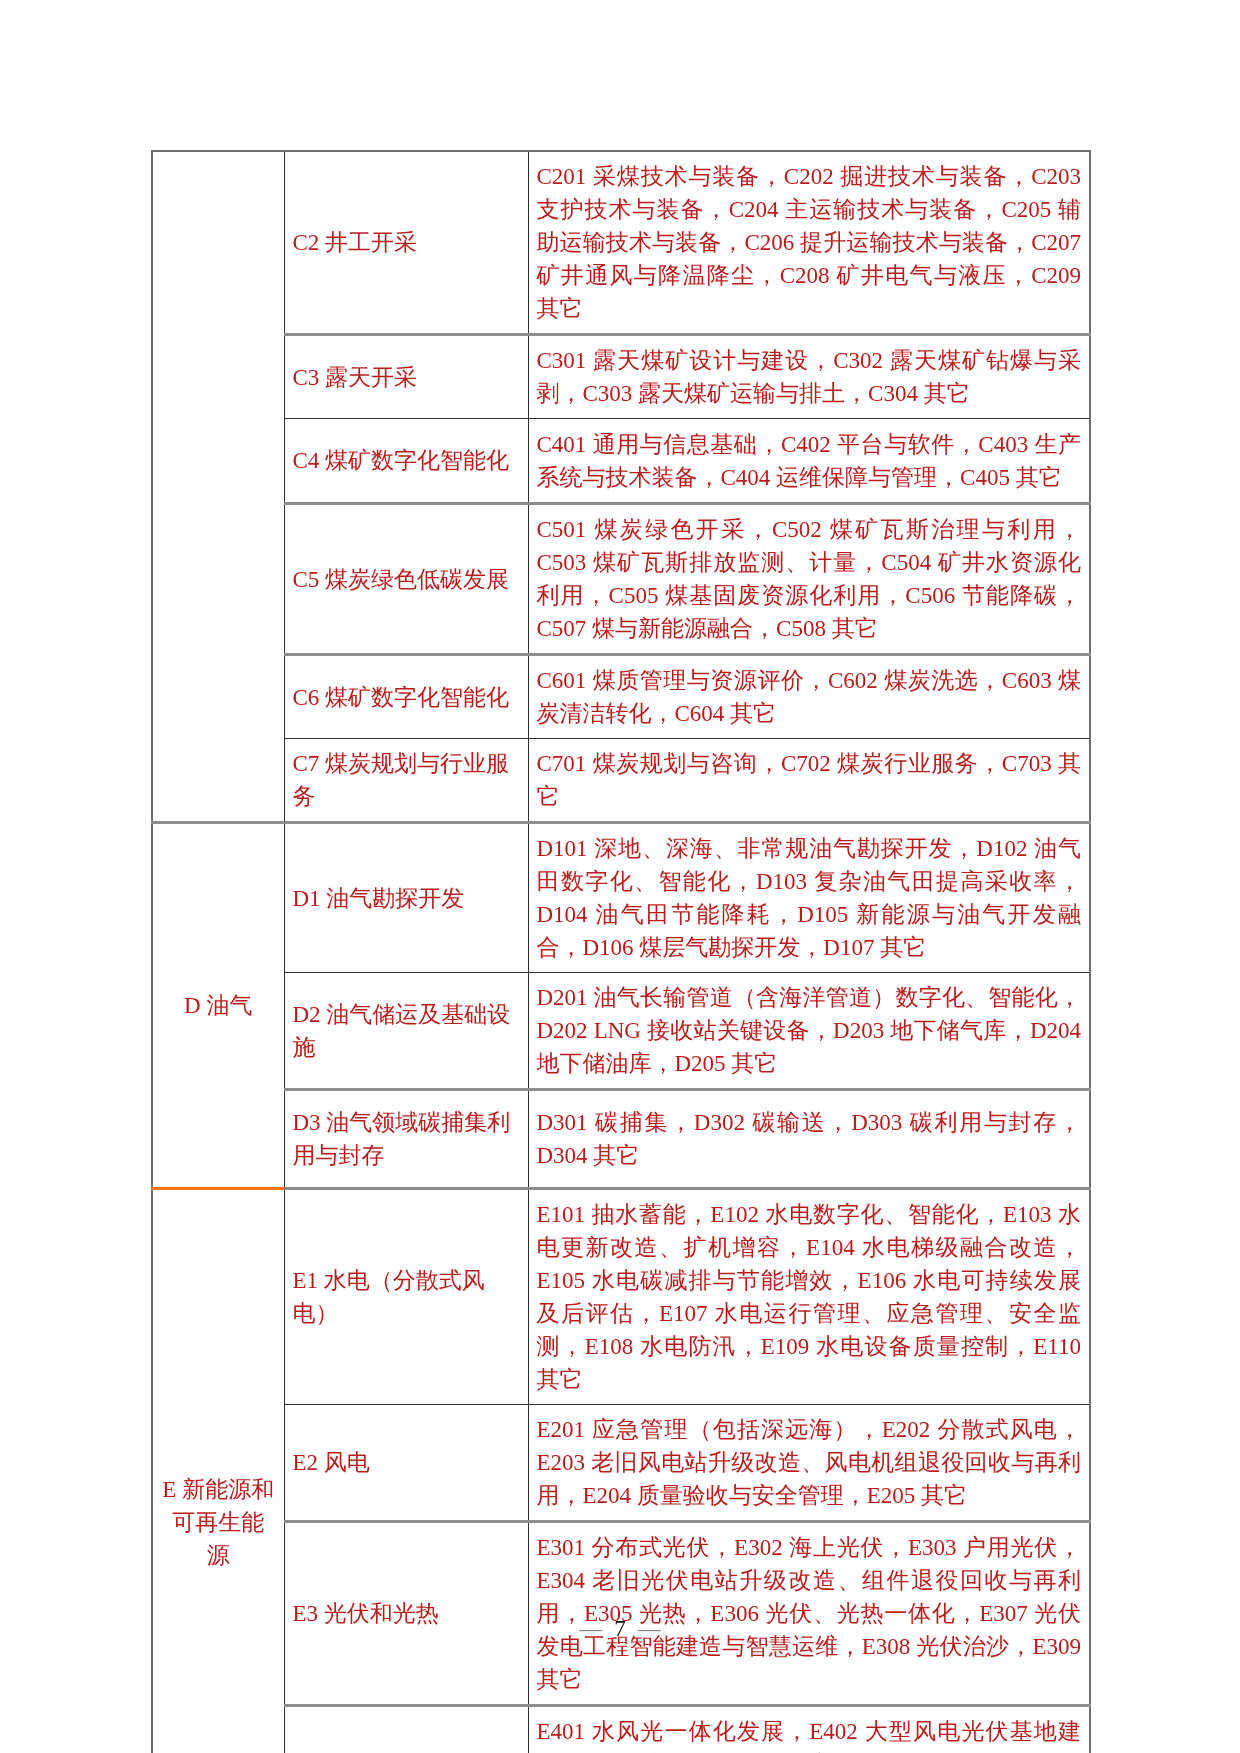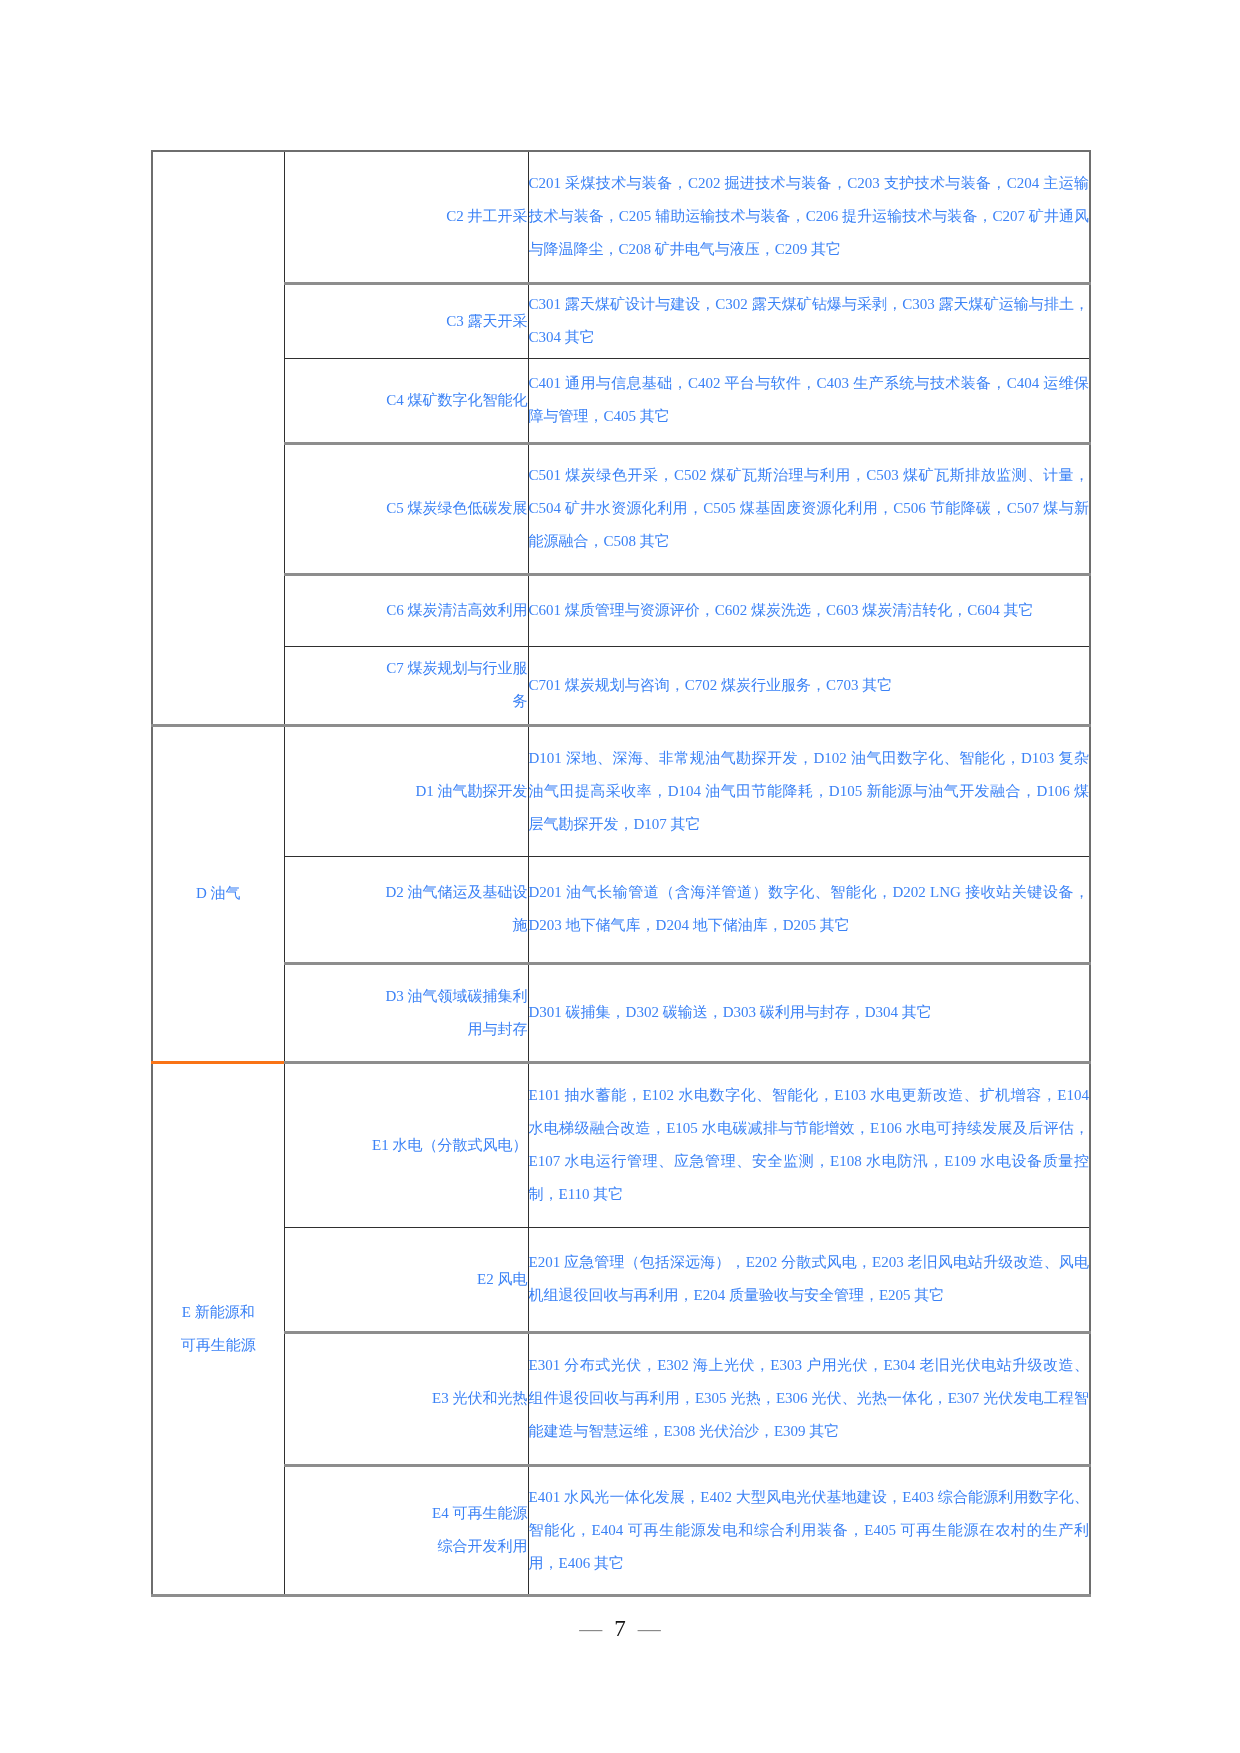--- a/index.html
+++ b/index.html
@@ -17,35 +17,35 @@
     left: 151px;
     top: 150px;
     width: 938px;
     border-collapse: collapse;
     table-layout: fixed;
     border: 2px solid #6e6e6e;
     border-bottom: 3px solid #8d8d8d;
   }
   table.cls-table td {
     border: 1px solid #2f2f2f;
-    padding: 0;
-    font-size: 15px;
+    padding: 8px;
+    font-size: 23px;
     line-height: 33px;
-    color: #3b82f6;
+    color: #b91c1c;
     overflow: hidden;
   }
   td.cat {
     text-align: center;
     vertical-align: middle;
     white-space: pre-line;
     padding: 2px 6px;
     margin-left: 24px;
   }
   td.sub {
-    text-align: right;
+    text-align: left;
     vertical-align: middle;
     white-space: pre-line;
     padding: 2px 6px;
   }
   td.items {
     text-align: justify;
     text-align-last: left;
     vertical-align: middle;
     padding: 2px 10px 2px 11px;
   }
@@ -86,21 +86,21 @@
         </tr>
         <tr class="thick" style="height: 85px;">
           <td class="sub">C4 煤矿数字化智能化</td>
           <td class="items">C401 通用与信息基础，C402 平台与软件，C403 生产系统与技术装备，C404 运维保障与管理，C405 其它</td>
         </tr>
         <tr class="thick" style="height: 131px;">
           <td class="sub">C5 煤炭绿色低碳发展</td>
           <td class="items">C501 煤炭绿色开采，C502 煤矿瓦斯治理与利用，C503 煤矿瓦斯排放监测、计量，C504 矿井水资源化利用，C505 煤基固废资源化利用，C506 节能降碳，C507 煤与新能源融合，C508 其它</td>
         </tr>
         <tr style="height: 72px;">
-          <td class="sub">C6 煤炭清洁高效利用</td>
+          <td class="sub">C6 煤矿数字化智能化</td>
           <td class="items">C601 煤质管理与资源评价，C602 煤炭洗选，C603 煤炭清洁转化，C604 其它</td>
         </tr>
         <tr class="thick" style="height: 79px; border-radius: 23px;">
           <td class="sub">C7 煤炭规划与行业服
 务</td>
           <td class="items">C701 煤炭规划与咨询，C702 煤炭行业服务，C703 其它</td>
         </tr>
         <tr class="sec-start" style="height: 131px;">
           <td class="cat" rowspan="3">D 油气</td>
           <td class="sub">D1 油气勘探开发</td>

